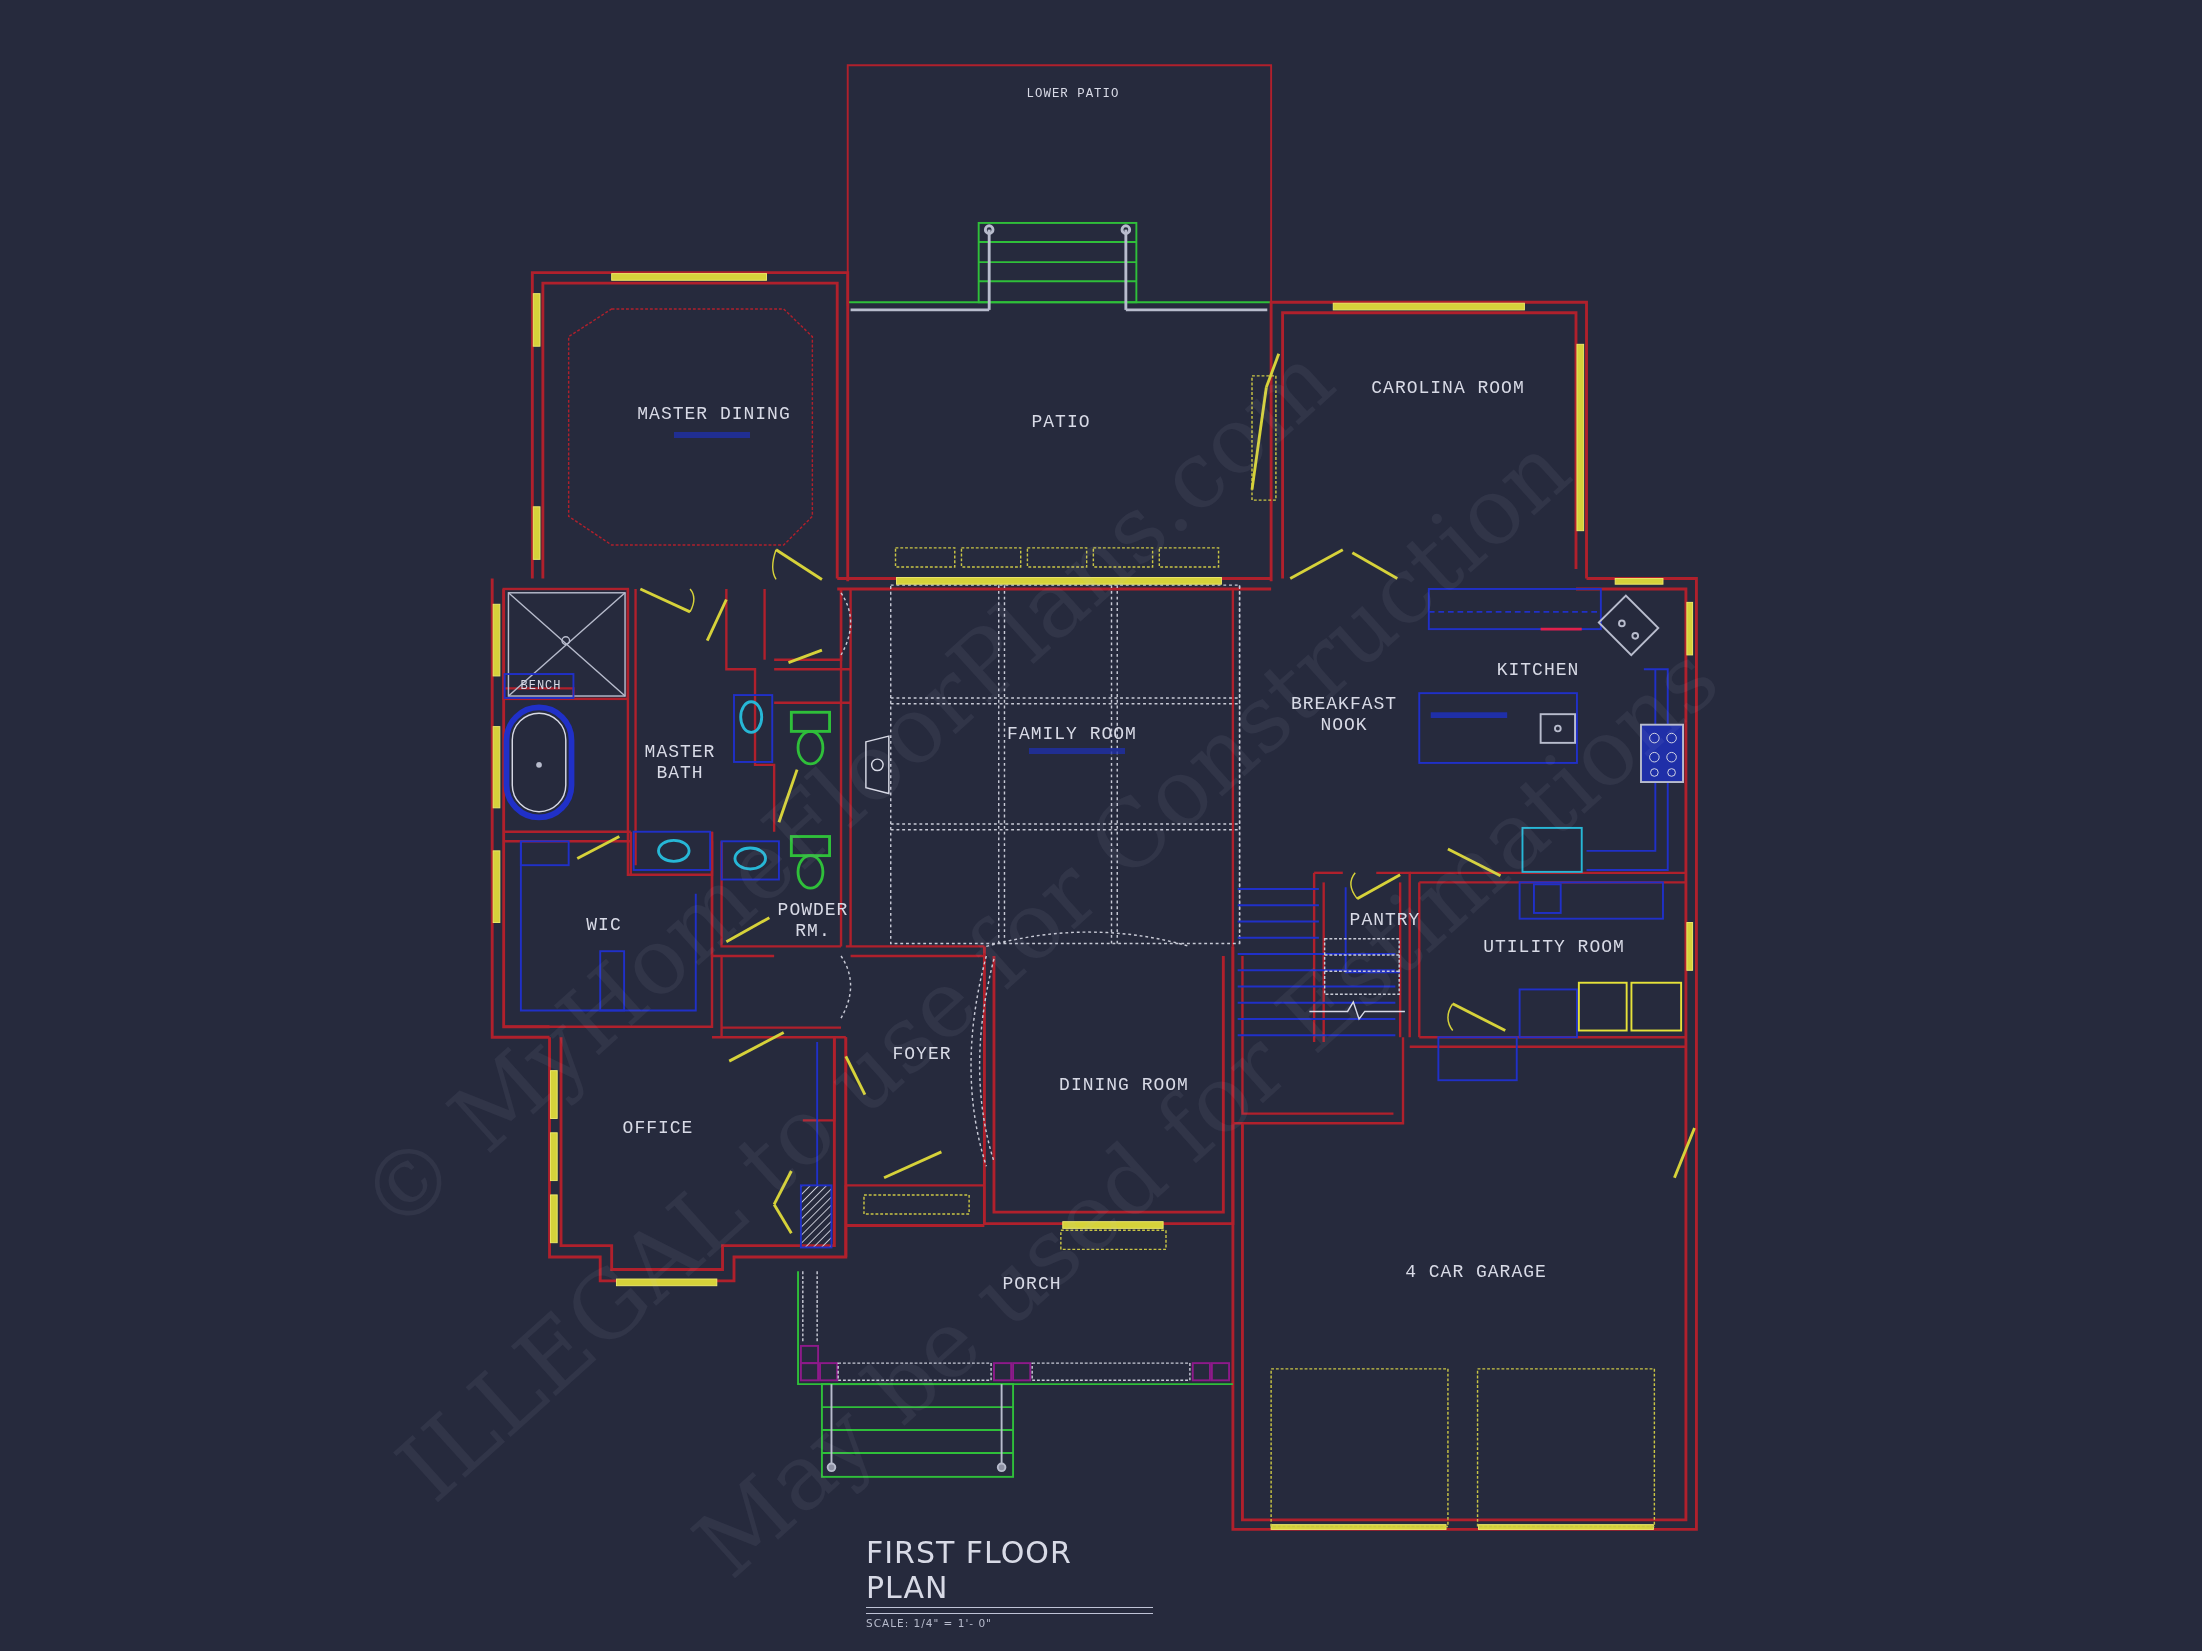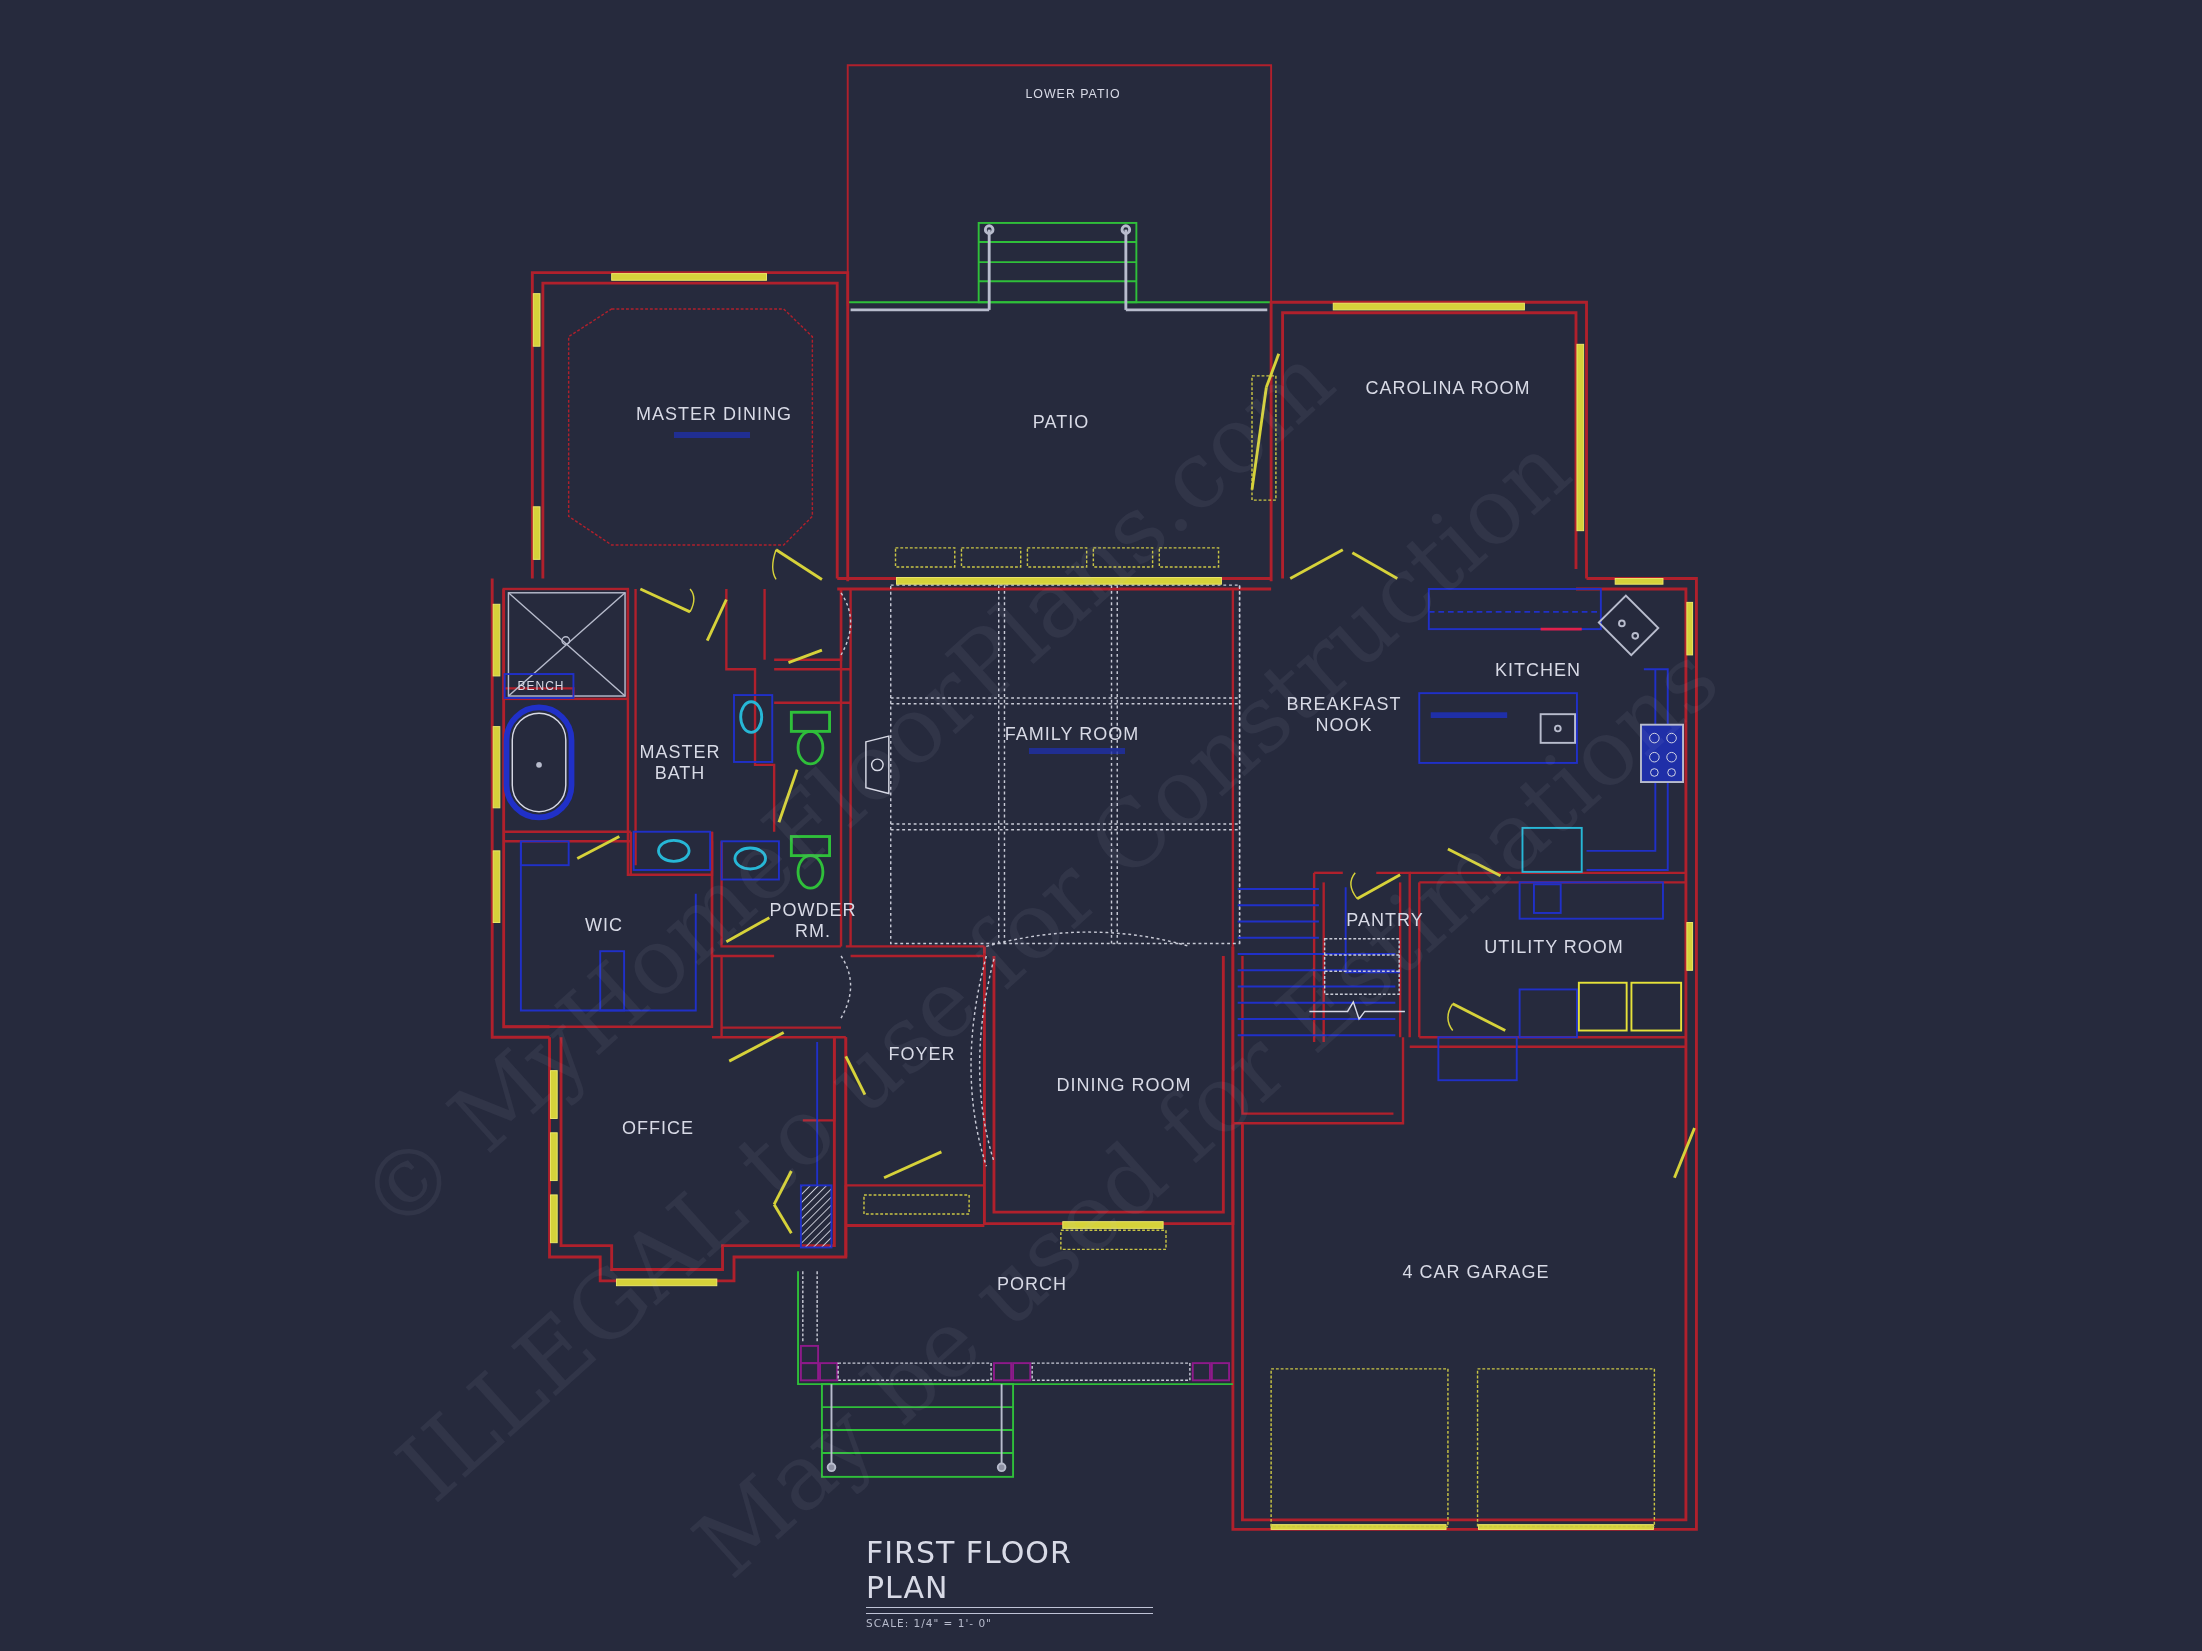--- a/index.html
+++ b/index.html
@@ -1,18 +1,18 @@
 <!DOCTYPE html>
 <html><head>
 <meta charset="utf-8">
 <style>
   html, body { margin:0; padding:0; background:#262a3d; }
   body { width:2202px; height:1652px; overflow:hidden; position:relative; font-family:"Liberation Sans", sans-serif; }
   #plan { position:absolute; left:0; top:0; width:2202px; height:1652px; }
-  .room-label { position:absolute; color:#d8dae6; font-family:Liberation Sans, sans-serif; font-size:18px; letter-spacing:1px; text-align:center; line-height:21px; white-space:nowrap; transform:translate(-50%,-50%); }
+  .room-label { position:absolute; color:#d8dae6; font-family:Liberation Mono, monospace; font-size:18px; letter-spacing:1px; text-align:center; line-height:21px; white-space:nowrap; transform:translate(-50%,-50%); }
   .room-label.small { font-size:12.4px; }
   .room-label.tiny { font-size:12px; }
   .sub-note { position:absolute; height:5.7px; background:#1f2fa8; opacity:0.8; transform:translateX(-50%); }
   .watermark { position:absolute; color:rgba(200,205,225,0.07); font-family:"DejaVu Serif", serif; font-size:92px; white-space:nowrap; transform-origin:left bottom; pointer-events:none; }
   #title-block { position:absolute; left:866px; top:1535px; width:287px; }
   #title-text { color:#d8dae6; font-family:"DejaVu Sans", sans-serif; font-size:30px; letter-spacing:1px; }
   #title-line { height:4.8px; border-top:1.9px solid #bfc3d6; border-bottom:1.9px solid #bfc3d6; margin-top:1.9px; width:287px; }
   #scale-text { color:#b8bccd; font-family:"DejaVu Sans", sans-serif; font-size:10.5px; margin-top:2.9px; letter-spacing:1px; }
 </style>
 </head>

